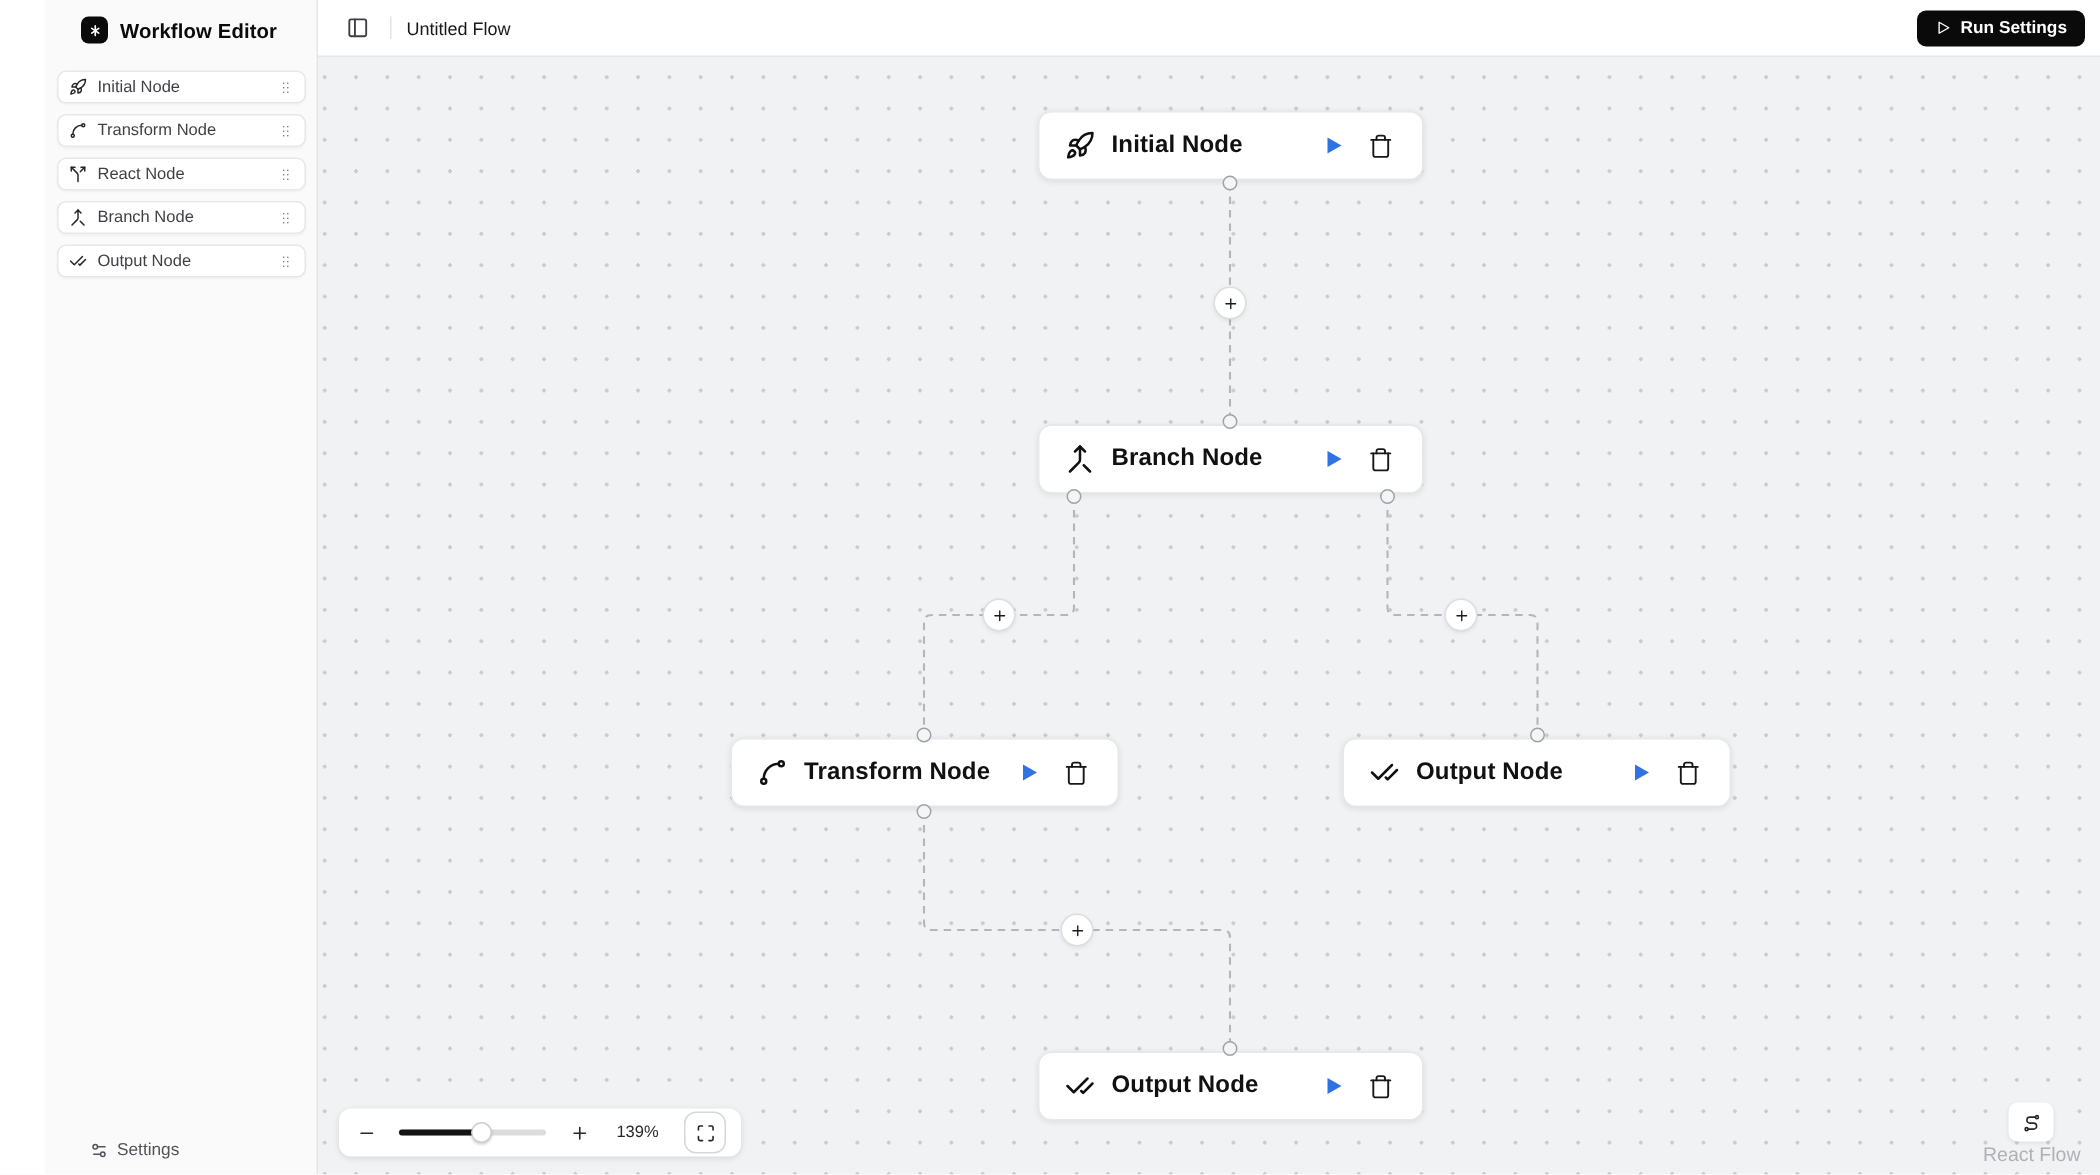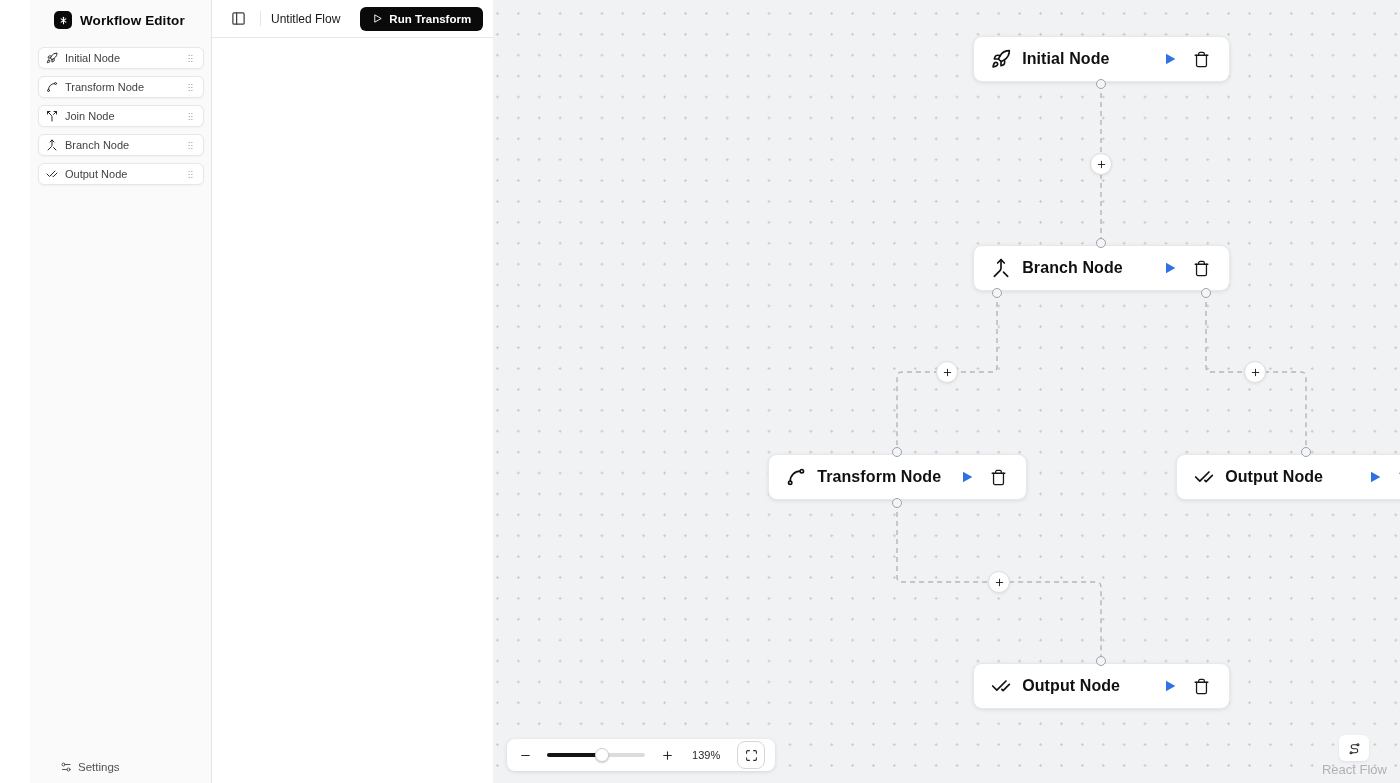--- a/index.html
+++ b/index.html
@@ -15,21 +15,21 @@
   .palette { padding:9px 7px 0 8px; display:flex; flex-direction:column; gap:7px; }
   .palette-item { height:22px; background:#fff; border:1px solid #e7e7ea; border-radius:6px; display:flex; align-items:center; padding:0 7px; gap:7px; box-shadow:0 1px 2px rgba(0,0,0,.04); cursor:grab; }
   .palette-item svg.n-icon { width:12px; height:12px; stroke:#27272a; stroke-width:2; fill:none; stroke-linecap:round; stroke-linejoin:round; flex:none; }
   .palette-label { font-size:11px; color:#3f3f46; flex:1; white-space:nowrap; }
   .grip svg { width:11px; height:11px; display:block; }
   .sidebar-footer { position:absolute; left:30px; bottom:10px; display:flex; align-items:center; gap:6px; cursor:pointer; }
   .sidebar-footer svg { width:12px; height:12px; stroke:#52525b; stroke-width:2; fill:none; stroke-linecap:round; }
   .settings-label { font-size:11.5px; color:#52525b;text-align:center; }
 
   
-  .main { flex:1; display:flex; min-width:0; }
+  .main { flex:1; display:flex; flex-direction:column; min-width:0; }
   .topbar { height:38px; background:#fff; border-bottom:1px solid #e7e7ea; display:flex; align-items:center; padding:0 8px 0 14px; gap:10px; flex:none; }
   .panel-toggle { width:24px; height:24px; display:flex; align-items:center; justify-content:center; border-radius:5px; cursor:pointer; }
   .panel-toggle svg { width:15px; height:15px; stroke:#3f3f46; stroke-width:2; fill:none; stroke-linecap:round; stroke-linejoin:round; }
   .topbar-sep { width:1px; height:15px; background:#e4e4e7; }
   .flow-name { font-size:12px; color:#18181b; }
   .topbar-spacer { flex:1; }
   .run-btn { background:#0a0a0a; color:#fff; border:none; border-radius:6px; height:24px; padding:0 12px; display:flex; align-items:center; gap:6px; font-size:11.5px; font-weight:600; cursor:pointer; font-family:"Liberation Sans", sans-serif; margin-right:2px; }
   .run-btn svg { width:11px; height:11px; stroke:#fff; stroke-width:2; fill:none; stroke-linejoin:round; }
 
   
@@ -127,21 +127,21 @@
             </svg>
           </span>
         </div>
         <div class="palette-item">
           <svg class="n-icon" viewBox="0 0 24 24">
             <path d="M16 3h5v5"></path>
             <path d="M8 3H3v5"></path>
             <path d="M12 22v-8.3a4 4 0 0 0-1.172-2.872L3 3"></path>
             <path d="m15 9 6-6"></path>
           </svg>
-          <span class="palette-label">Join Node</span>
+          <span class="palette-label">React Node</span>
           <span class="grip">
             <svg class="" viewBox="0 0 24 24">
               <g fill="#71717a" stroke="none">
                 <circle cx="9" cy="5.5" r="1.15"></circle>
                 <circle cx="9" cy="12" r="1.15"></circle>
                 <circle cx="9" cy="18.5" r="1.15"></circle>
                 <circle cx="15" cy="5.5" r="1.15"></circle>
                 <circle cx="15" cy="12" r="1.15"></circle>
                 <circle cx="15" cy="18.5" r="1.15"></circle>
               </g>
@@ -207,21 +207,21 @@
             <path d="M9 3v18"></path>
         </svg>
       </div>
       <div class="topbar-sep"></div>
       <span class="flow-name">Untitled Flow</span>
       <div class="topbar-spacer"></div>
       <button class="run-btn">
         <svg viewBox="0 0 24 24">
             <path d="M6 4l14 8-14 8z"></path>
           </svg>
-        <span>Run Transform</span>
+        <span>Run Settings</span>
       </button>
     </div>
 
     <div class="canvas" id="canvas">
       <svg class="edges-svg" id="edges-svg" width="1217" height="744" viewBox="0 0 1217 744">
           <path d="M608,84 L608,243"></path>
           <path d="M504,293 L504,367 Q504,372 499,372 L409,372 Q404,372 404,377 L404,452"></path>
           <path d="M713,293 L713,367 Q713,372 718,372 L808,372 Q813,372 813,377 L813,452"></path>
           <path d="M404,503 L404,577 Q404,582 409,582 L603,582 Q608,582 608,587 L608,661"></path>
         </svg>

